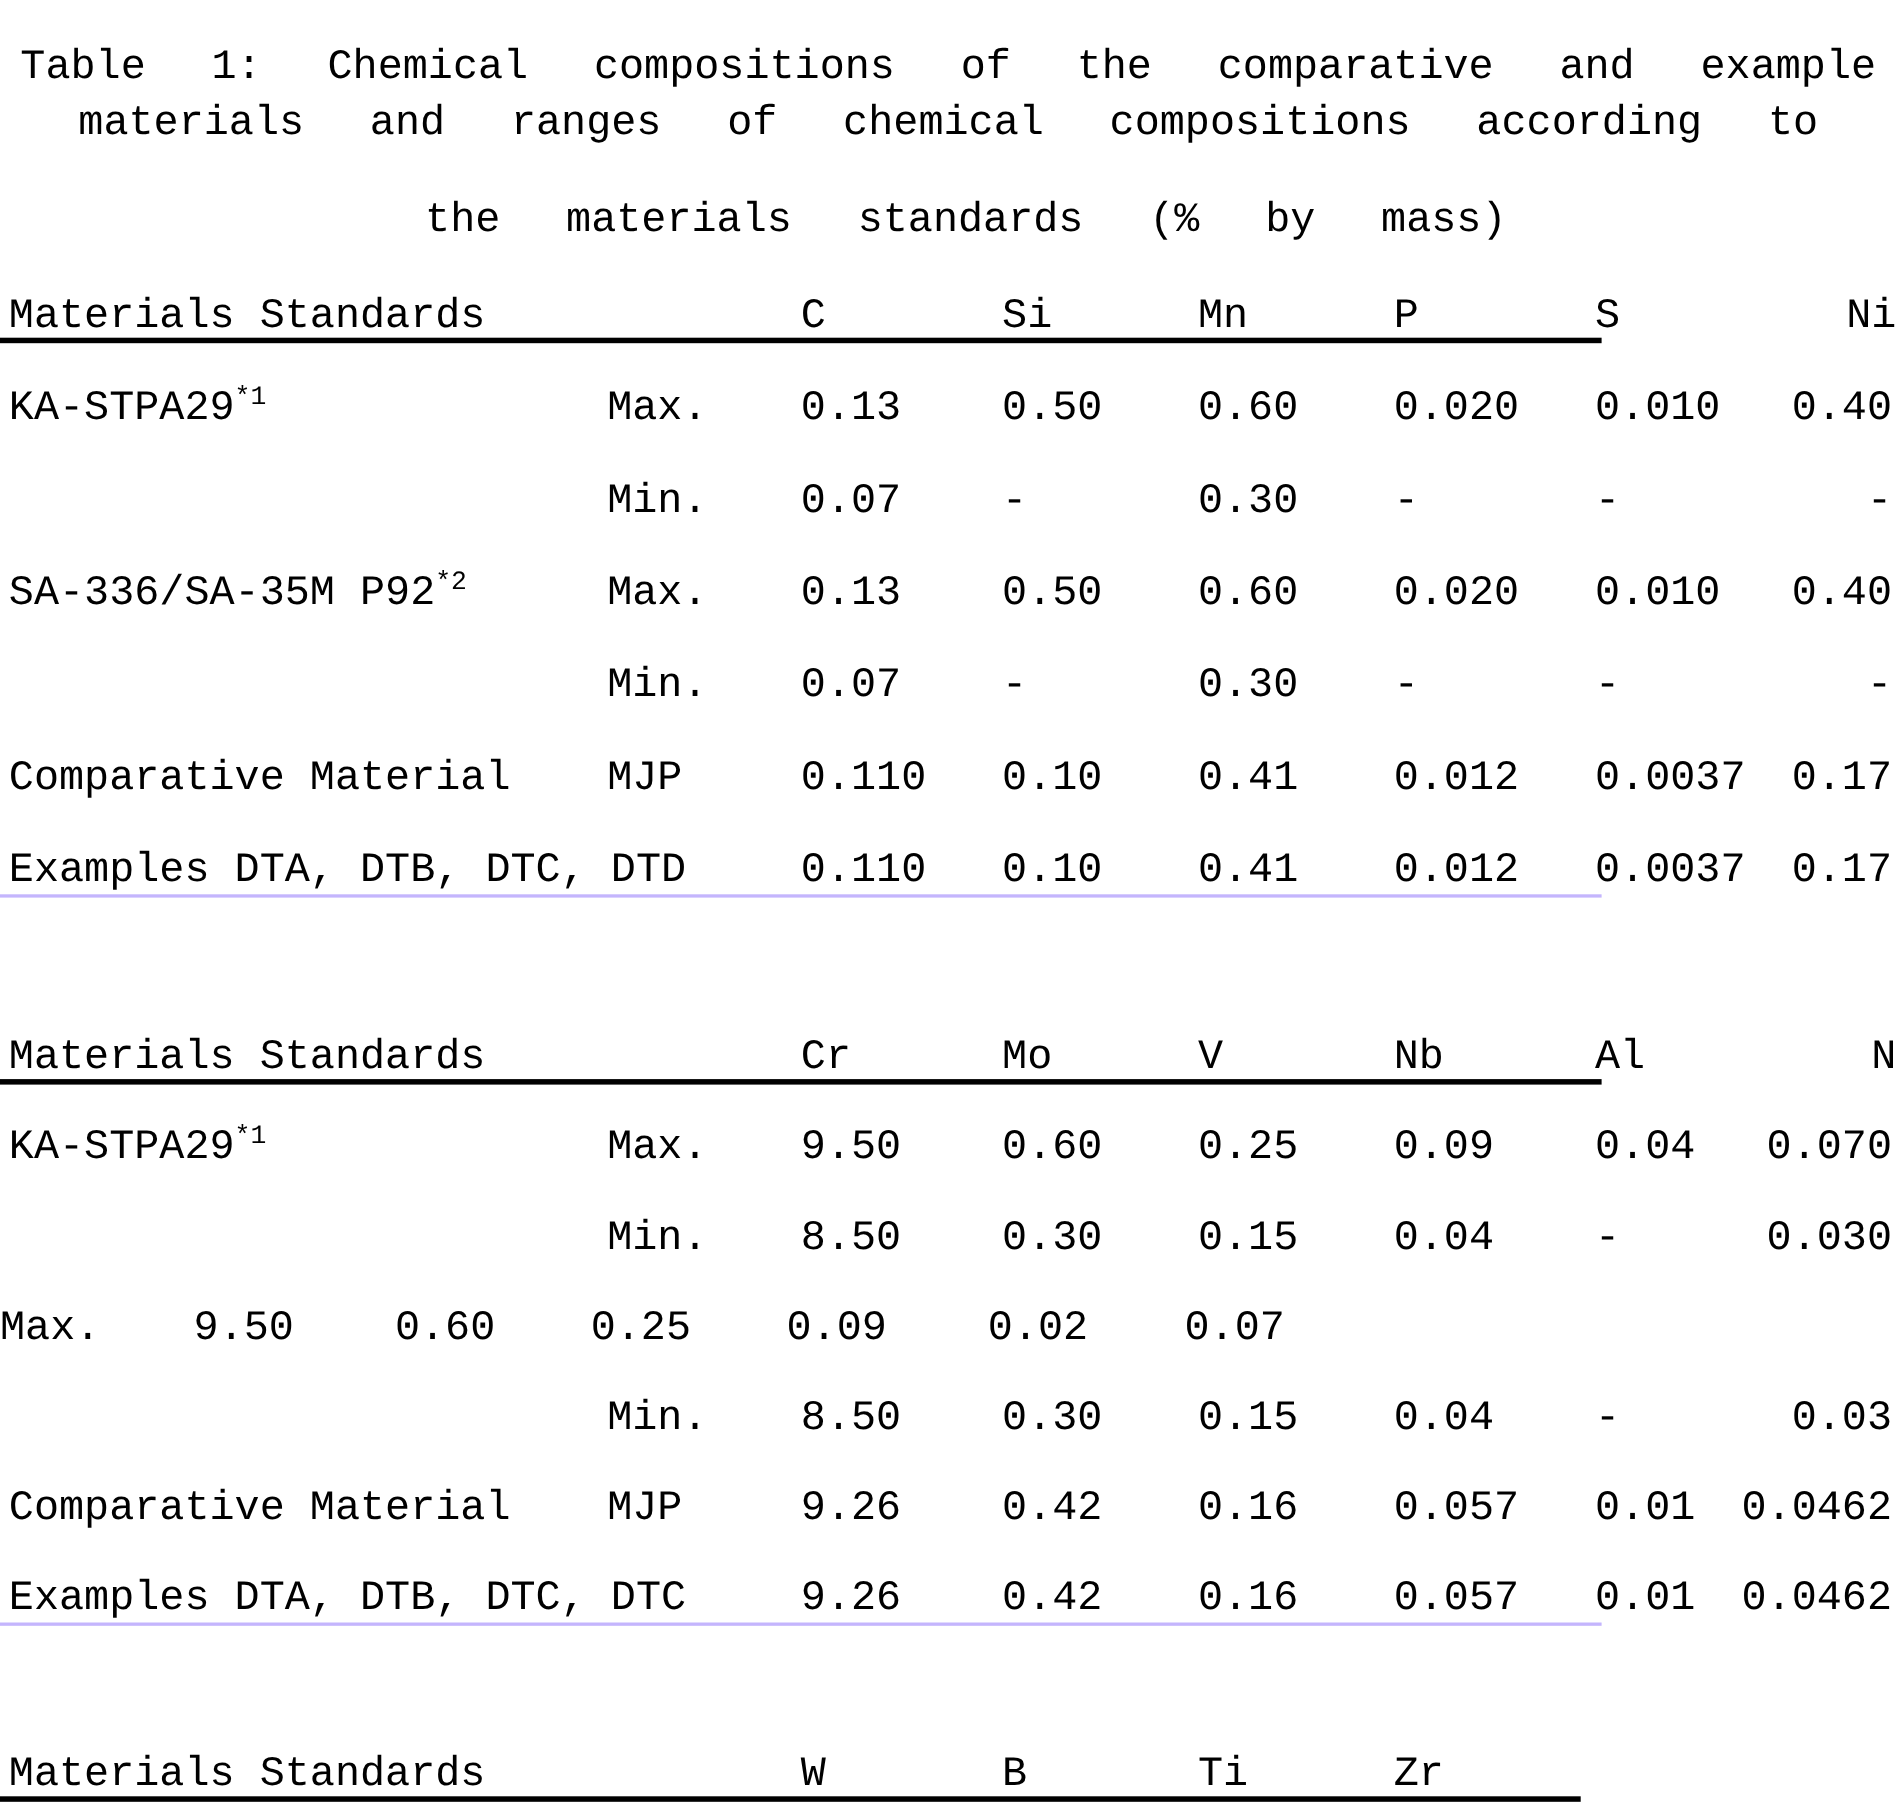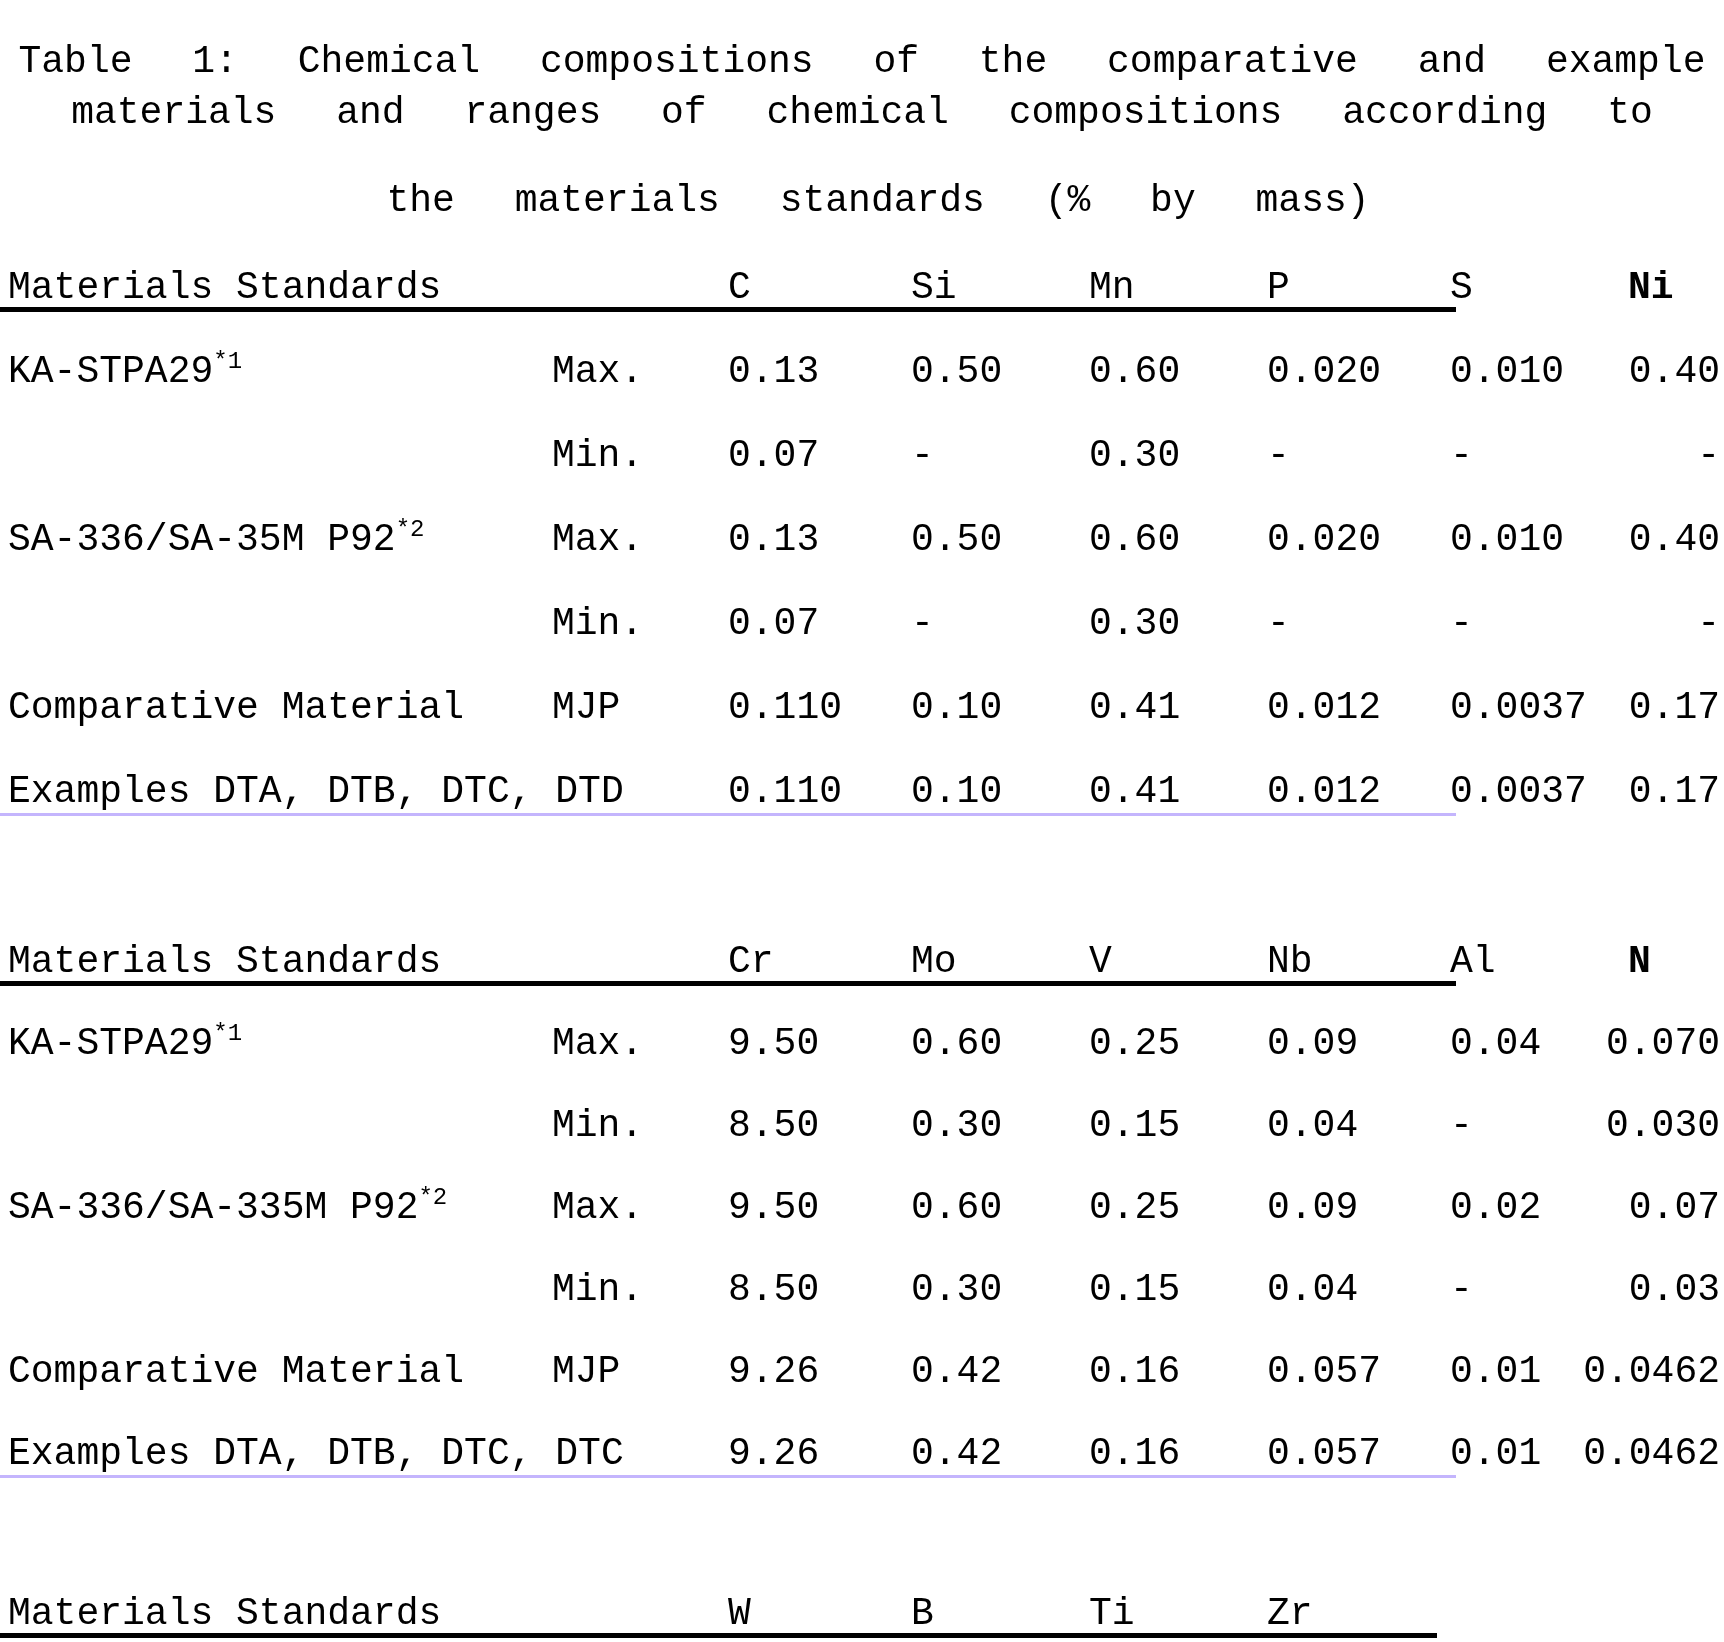--- a/index.html
+++ b/index.html
@@ -38,21 +38,21 @@
   .c   { flex:0 0 auto; overflow:visible; }
   .lab { width:552px; padding-left:8px; }
   .qual{ width:110px; }
   .v   { text-align:left; }
   .v1  { width:198px; padding-left:66px; }
   .v2  { width:180px; padding-left:51px; }
   .v3  { width:180px; padding-left:49px; }
   .v4  { width:180px; padding-left:47px; }
   .v5  { width:180px; padding-left:50px; }
   .v6  { width:144px; text-align:right; padding-right:4px; }
-  .head .v6 { text-align:left; padding-left:48px; padding-right:0;font-weight:bold; }
+  .head .v6 { text-align:right; padding-left:48px; padding-right:0; }
 
   sup { font-size:24px; line-height:0; vertical-align:super; }
 </style>
 </head>
 <body>
 
 <div class="t-line" id="cap1">Table 1: Chemical compositions of the comparative and example</div>
 <div class="t-line" id="cap2">materials and ranges of chemical compositions according to</div>
 <div class="t-line" id="cap3">the materials standards (% by mass)</div>
 
@@ -163,21 +163,20 @@
     <div class="c qual">Min.</div>
     <div class="c v v1">8.50</div>
     <div class="c v v2">0.30</div>
     <div class="c v v3">0.15</div>
     <div class="c v v4">0.04</div>
     <div class="c v v5">-</div>
     <div class="c v v6">0.030</div>
   </div>
 
   <div class="row">
-    <div class="c lab"><span>SA-336/SA-335M P92</span><sup>*2</sup></div>
     <div class="c qual">Max.</div>
     <div class="c v v1">9.50</div>
     <div class="c v v2">0.60</div>
     <div class="c v v3">0.25</div>
     <div class="c v v4">0.09</div>
     <div class="c v v5">0.02</div>
     <div class="c v v6">0.07</div>
   </div>
 
   <div class="row">

